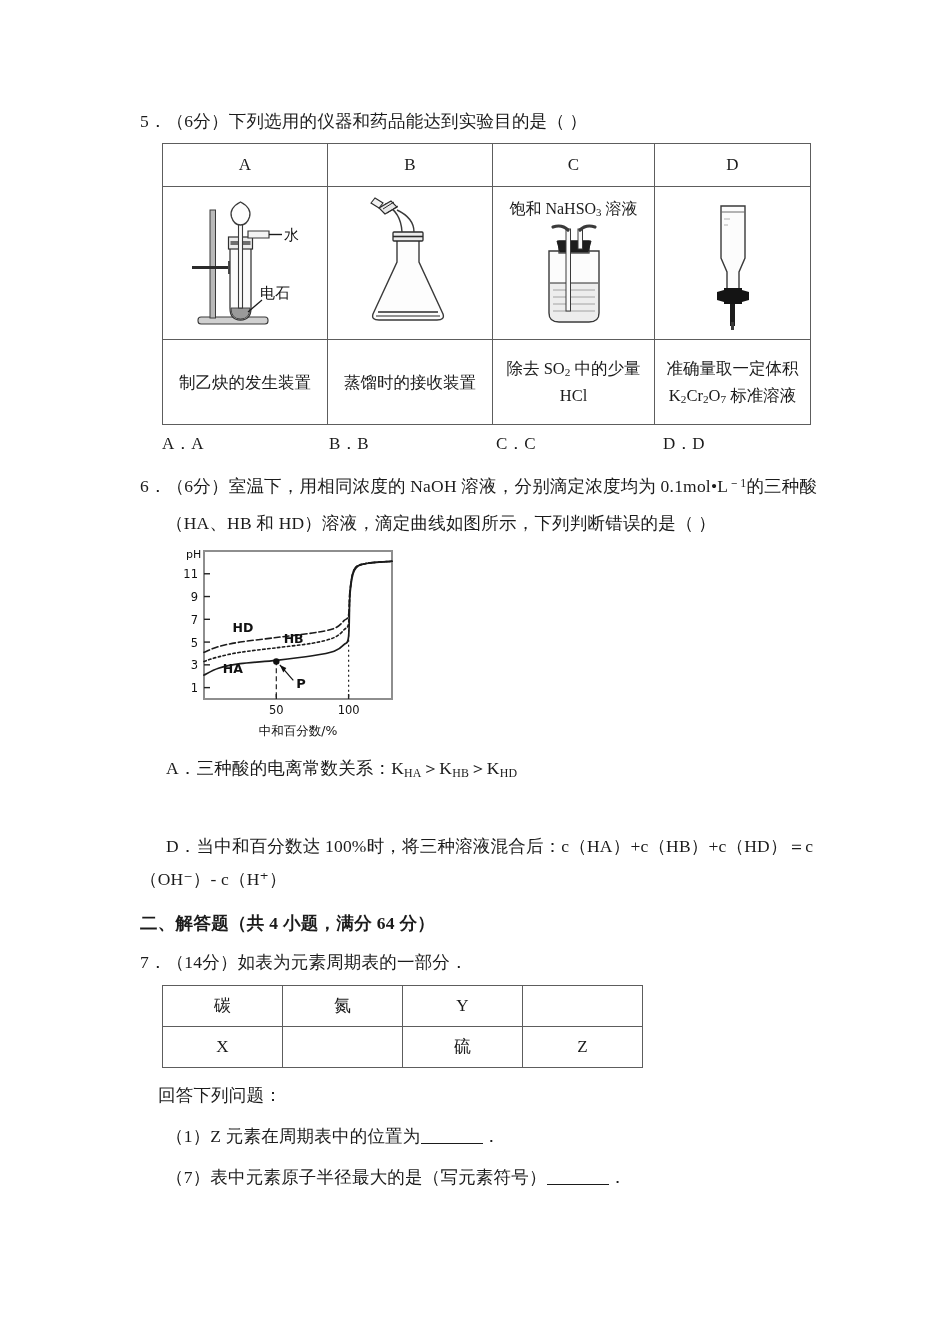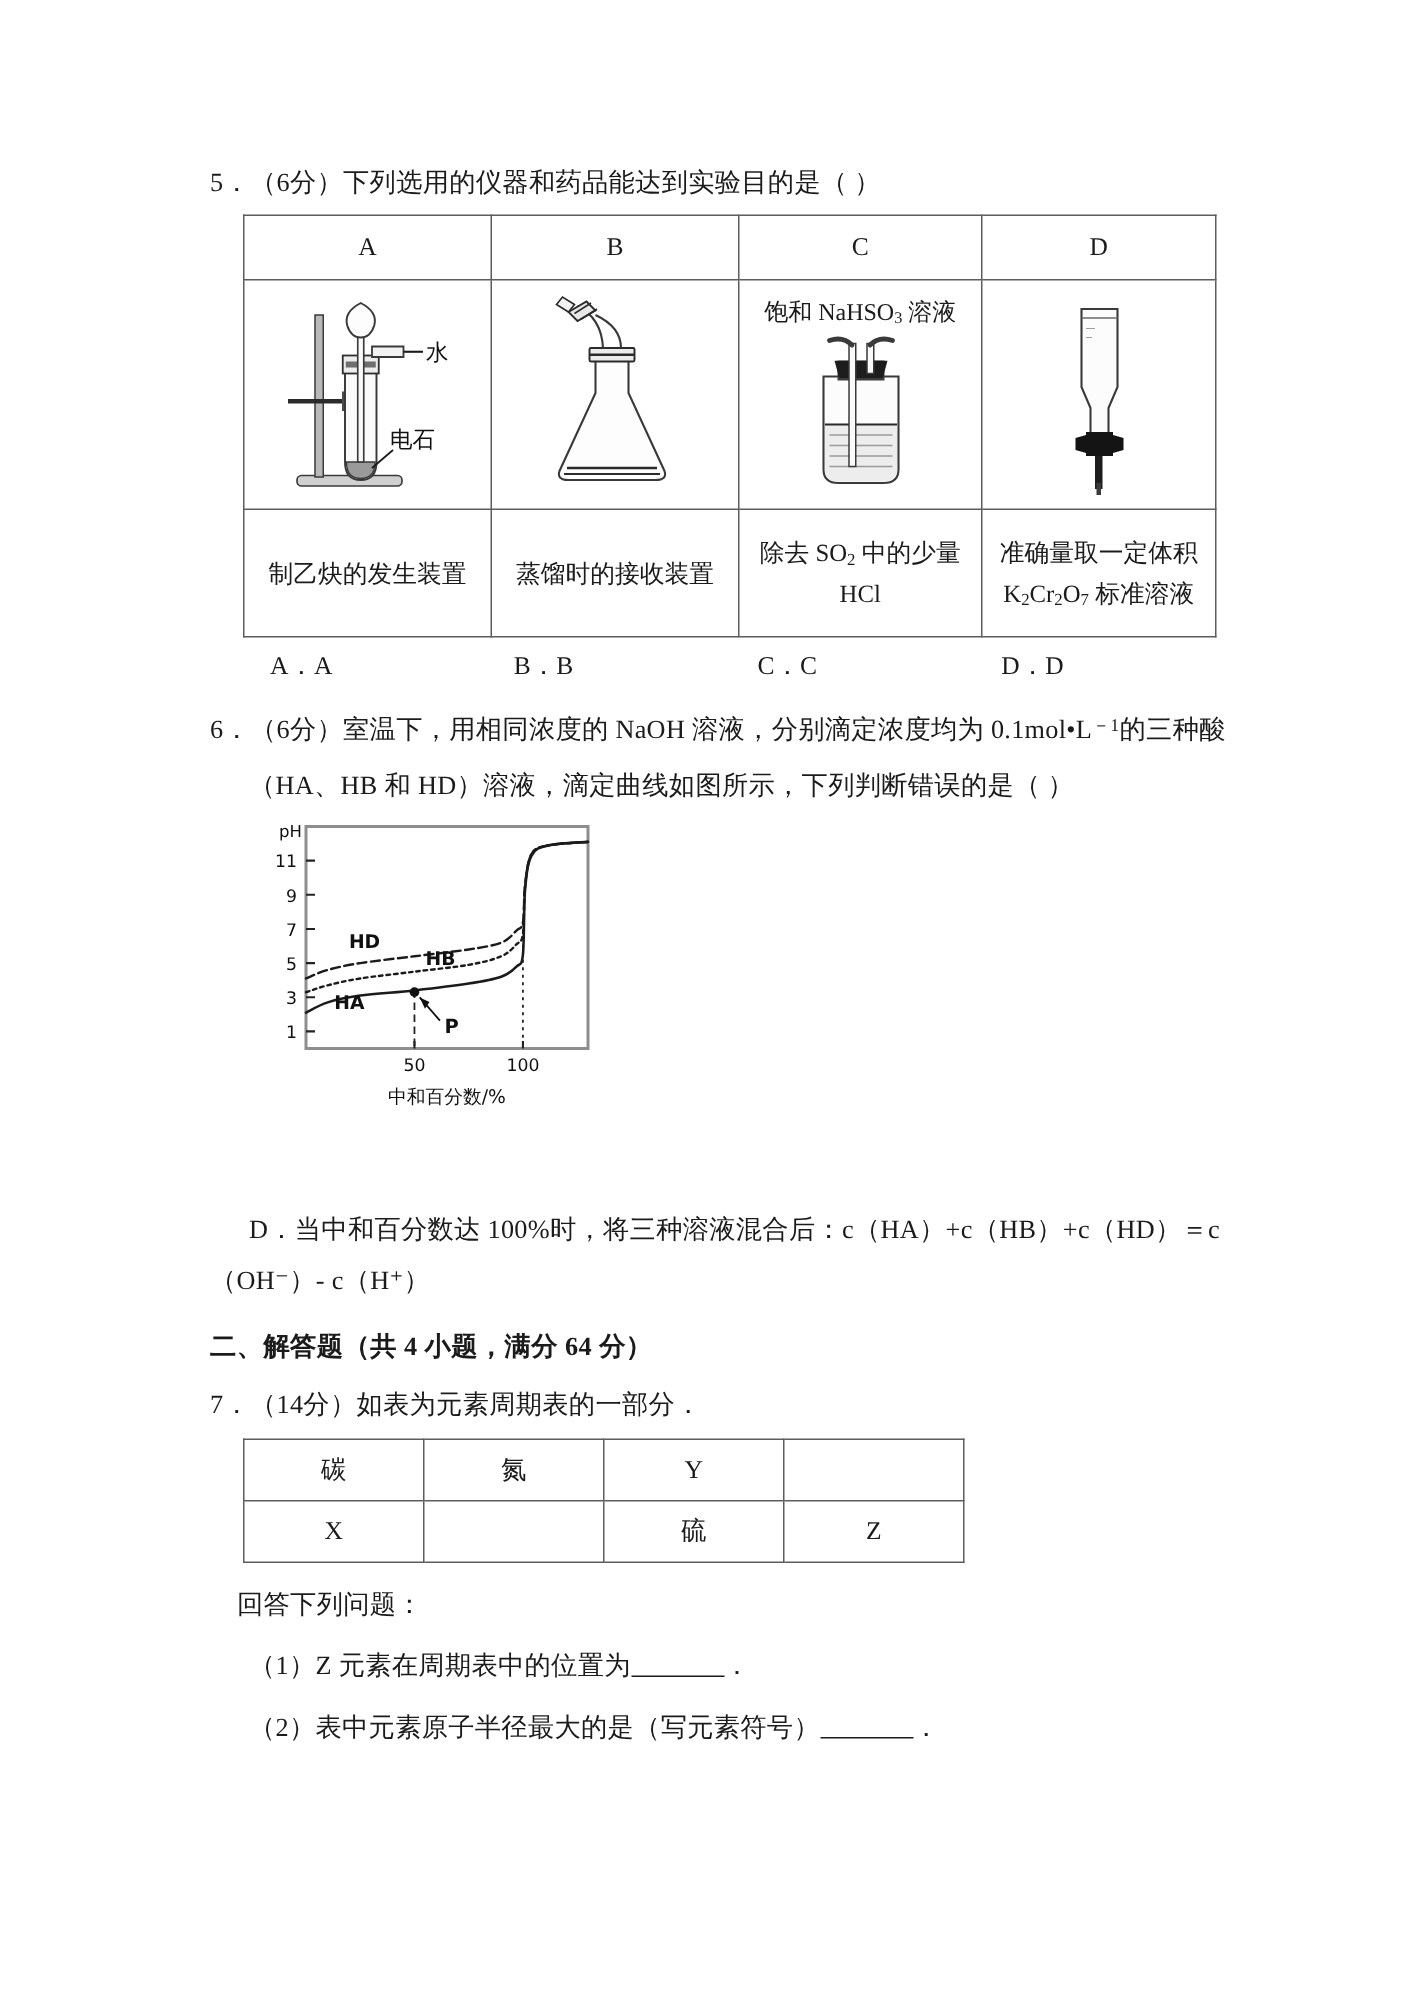--- a/index.html
+++ b/index.html
@@ -69,21 +69,21 @@
     line-height: 1.65;
     font-size: 16.5px;
   }
   .col-a { width: 165px; }
   .col-b { width: 165px; }
   .col-c { width: 162px; }
   .col-d { width: 156px; }
 
   .opts-row {
     margin-top: 7px;
-    margin-left: 40px;
+    margin-left: 22px;
     display: flex;
     font-size: 17px;
   }
   .opts-row > span { width: 170px; display: inline-block; }
 
   
   .fig { display: block; margin: 0 auto; }
   .fig-c-label {
     font-size: 16px;
     line-height: 1.2;
@@ -332,20 +332,23 @@
             <path d="M117.8076923076923,123.93076923076923 L124.3076923076923,126.93076923076923 L121.3076923076923,131.43076923076922 Z" fill="#111"></path>
             <text x="134.30769230769232" y="147.43076923076922" font-family="DejaVu Sans, sans-serif" font-size="13" font-weight="bold" fill="#111">P</text>
           </g>
       <text id="y-axis-title" x="24" y="17" font-family="DejaVu Sans, sans-serif" font-size="11" fill="#111">pH</text>
       <text id="x-axis-title" x="136" y="194" text-anchor="middle" font-family="DejaVu Sans, sans-serif" font-size="12.5" fill="#111">中和百分数/%</text>
     </svg>
   </div>
 
   <div class="sp10"></div>
 
+  <div class="qline indent">
+    <span>A．三种酸的电离常数关系：K</span><sub>HA</sub><span>＞K</span><sub>HB</sub><span>＞K</span><sub>HD</sub>
+  </div>
   <div class="sp14"></div>
   <div class="sp22"></div>
   <div class="sp14"></div>
   <div class="qline indent">D．当中和百分数达 100%时，将三种溶液混合后：c（HA）+c（HB）+c（HD）＝c</div>
   <div class="sp6"></div>
   <div class="qline">（OH⁻）- c（H⁺）</div>
 
   <div class="sp18"></div>
 
   <div class="section-head">二、解答题（共 4 小题，满分 64 分）</div>
@@ -372,17 +375,17 @@
       </table>
 
   <div class="sp14"></div>
   <div class="qline indent2">回答下列问题：</div>
   <div class="sp14"></div>
   <div class="qline indent">
     <span>（1）Z 元素在周期表中的位置为</span><span class="blank"></span><span>．</span>
   </div>
   <div class="sp14"></div>
   <div class="qline indent">
-    <span>（2）表中元素原子半径最大的是（写元素符号）</span><span class="blank"></span><span>．</span>
+    <span>（7）表中元素原子半径最大的是（写元素符号）</span><span class="blank"></span><span>．</span>
   </div>
 
 </div>
 </div>
 
 </body></html>

